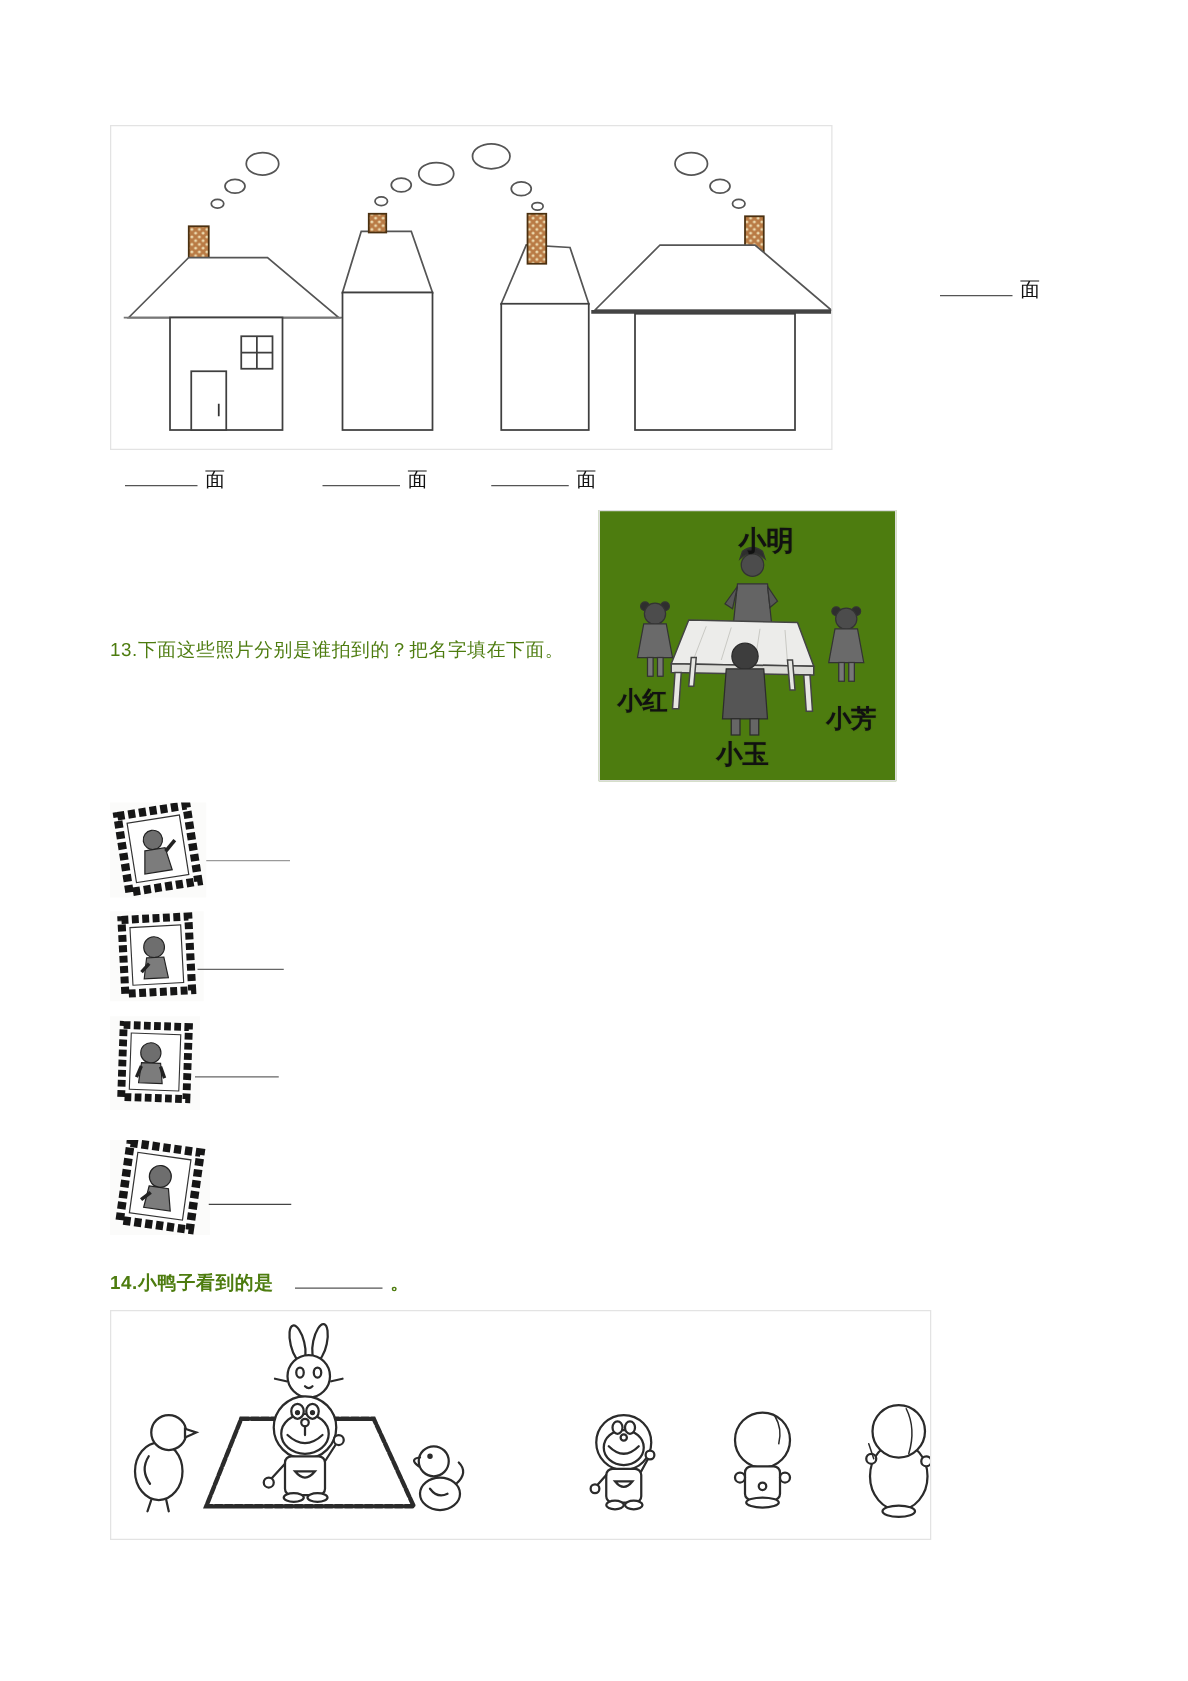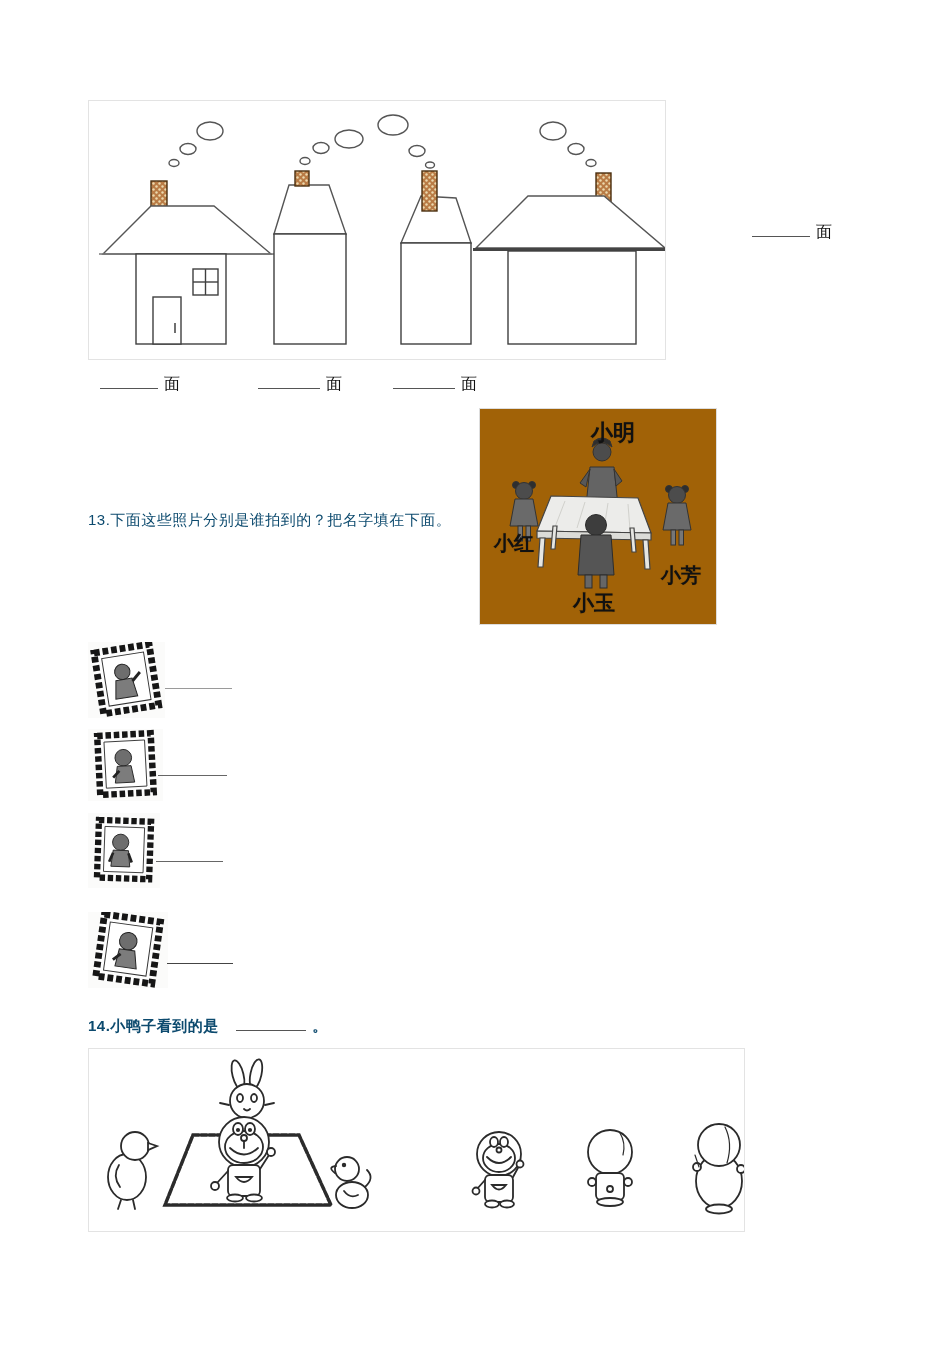--- a/index.html
+++ b/index.html
@@ -1,25 +1,25 @@
 <!DOCTYPE html>
 <html><head>
 <meta charset="utf-8">
 <style>
   html,body{margin:0;padding:0;background:#fff;}
   .page{
     position:relative;width:950px;height:1345px;background:#ffffff;overflow:hidden;
     font-family:"Liberation Sans","DejaVu Sans",sans-serif;color:#1c1c1c;
   }
   .img-box{position:absolute;background:#fff;border:1px solid #e3e3e3;box-sizing:border-box;}
-  .scan-box{background:#a16207;border:1px solid #ddd;}
+  .scan-box{background:#4d7c0f;border:1px solid #ddd;}
   .uline{display:inline-block;border-bottom:1px solid #555;height:1px;vertical-align:baseline;}
   .blank-unit{position:absolute;font-size:16px;color:#111;white-space:nowrap;}
   .blank-unit .uline{margin-right:6px;}
-  .q-text{position:absolute;font-size:15px;letter-spacing:0.5px;color:#0c4a6e;white-space:nowrap;}
+  .q-text{position:absolute;font-size:15px;letter-spacing:0.5px;color:#4d7c0f;white-space:nowrap;}
   .scene-label{
     position:absolute;transform:translate(-50%,-50%);font-weight:bold;color:#111;
     font-family:"Liberation Sans","DejaVu Sans",sans-serif;white-space:nowrap;
     text-shadow:0 0 1px rgba(0,0,0,.35);
   }
   .photo{position:absolute;background:#fbfbfa;}
   .photo svg{display:block;}
   .ansline{position:absolute;border-bottom:1px solid #666;height:1px;}
   .ansline.light{border-color:#9a9a9a;}
   .ansline.dark{border-color:#444;}
@@ -152,21 +152,21 @@
       </g>
 
       <g stroke="#2c2c2c" stroke-width="1">
         <circle cx="116" cy="116" r="10.5" fill="#3d3d3d"></circle>
         <polygon points="101,126 131,126 134,166 98,166" fill="#555555"></polygon>
         <rect x="105" y="166" width="7" height="13" fill="#666"></rect>
         <rect x="120" y="166" width="7" height="13" fill="#666"></rect>
       </g>
     </svg>
     <div class="scene-label" style="left:133px;top:24px;font-size:22px;">小明</div>
-    <div class="scene-label" style="left:34px;top:134px;font-size:20px;">小红</div>
+    <div class="scene-label" style="left:34px;top:152px;font-size:20px;">小红</div>
     <div class="scene-label" style="left:201px;top:166px;font-size:20px;font-family:Liberation Mono, monospace;">小芳</div>
     <div class="scene-label" style="left:114px;top:194px;font-size:21px;">小玉</div>
   </div>
 
   <div class="photo" style="left:88px;top:642px;width:77px;height:76px;">
     <svg width="77" height="76" viewBox="0 0 80 78">
       <g transform="rotate(-9 40 39)">
         <rect x="11" y="6" width="58" height="64" fill="#fdfdfd" stroke="#161616" stroke-width="7" stroke-dasharray="6 3"></rect>
         <rect x="18" y="13" width="44" height="50" fill="#fff" stroke="#333" stroke-width="1"></rect>
         <g stroke="#222" stroke-width="1">

